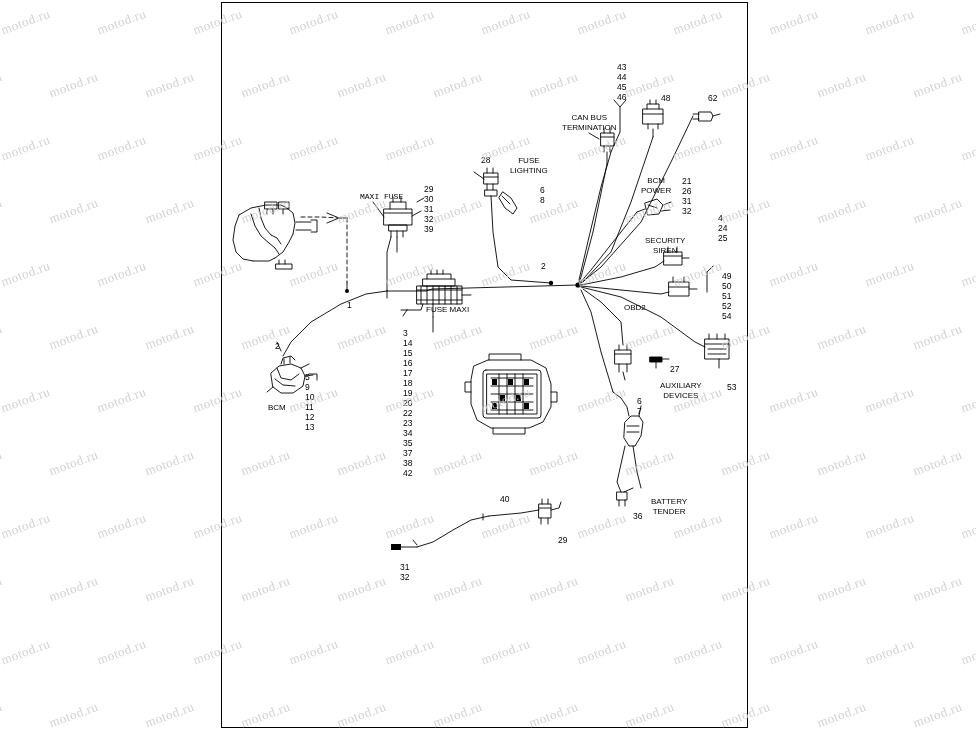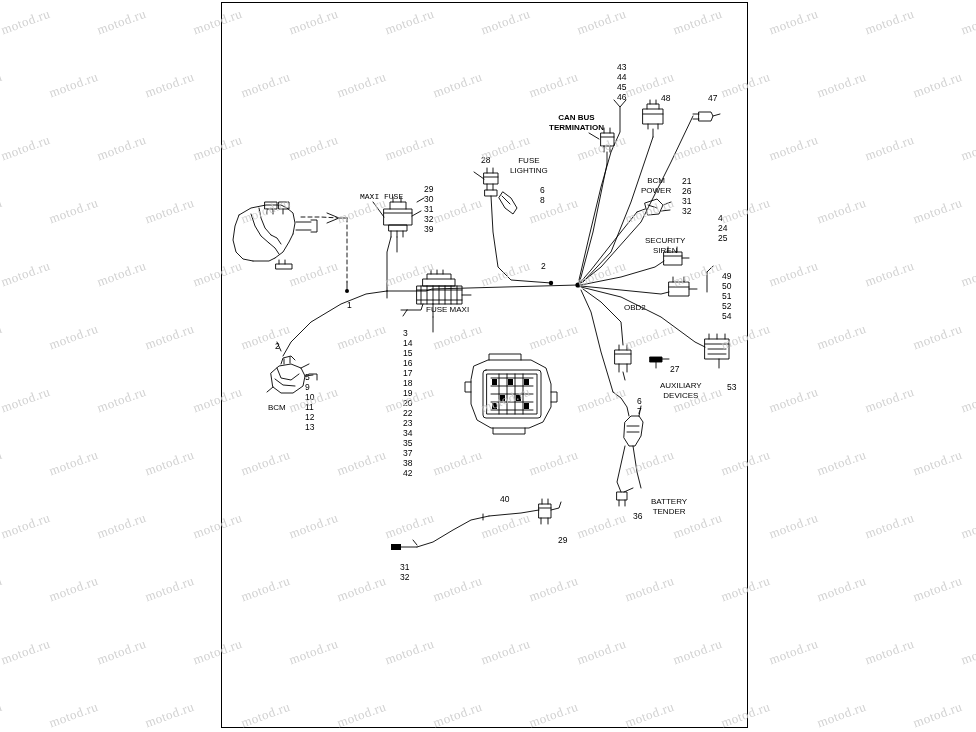--- a/index.html
+++ b/index.html
@@ -416,21 +416,21 @@
       <path d="M330 508 L 338 506 L 340 500"></path>
       <path d="M320 516 L 320 522 M 327 516 L 327 522"></path>
       <path d="M262 512 L 262 518"></path>
       <path d="M196 543 L 192 538"></path>
 
       <path d="M186 308 L 182 314"></path>
       <path d="M196 200 L 203 196"></path>
     </g>
   </svg>
 
-  <div class="lbl center" style="left:549px; top:113px;font-weight:bold;">CAN BUS
+  <div class="lbl center" style="left:562px; top:113px;">CAN BUS
 TERMINATION</div>
   <div class="lbl center" style="left:510px; top:156px;">FUSE
 LIGHTING</div>
   <div class="lbl" style="left:360px; top:192px;font-family:Liberation Mono, monospace;">MAXI FUSE</div>
   <div class="lbl center" style="left:641px; top:176px;">BCM
 POWER</div>
   <div class="lbl center" style="left:645px; top:236px;">SECURITY
 SIREN</div>
   <div class="lbl" style="left:624px; top:303px;">OBD2</div>
   <div class="lbl" style="left:426px; top:305px;">FUSE MAXI</div>
@@ -438,21 +438,21 @@
   <div class="lbl center" style="left:660px; top:381px;">AUXILIARY
 DEVICES</div>
   <div class="lbl center" style="left:651px; top:497px;">BATTERY
 TENDER</div>
 
   <div class="lbl num" style="left:617px; top:62px;">43
 44
 45
 46</div>
   <div class="lbl num" style="left:661px; top:93px;">48</div>
-  <div class="lbl num" style="left:708px; top:93px;">47</div>
+  <div class="lbl num" style="left:708px; top:93px;">62</div>
   <div class="lbl num" style="left:481px; top:155px;">28</div>
   <div class="lbl num" style="left:424px; top:184px;">29
 30
 31
 32
 39</div>
   <div class="lbl num" style="left:540px; top:185px;">6
 8</div>
   <div class="lbl num" style="left:682px; top:176px;">21
 26

